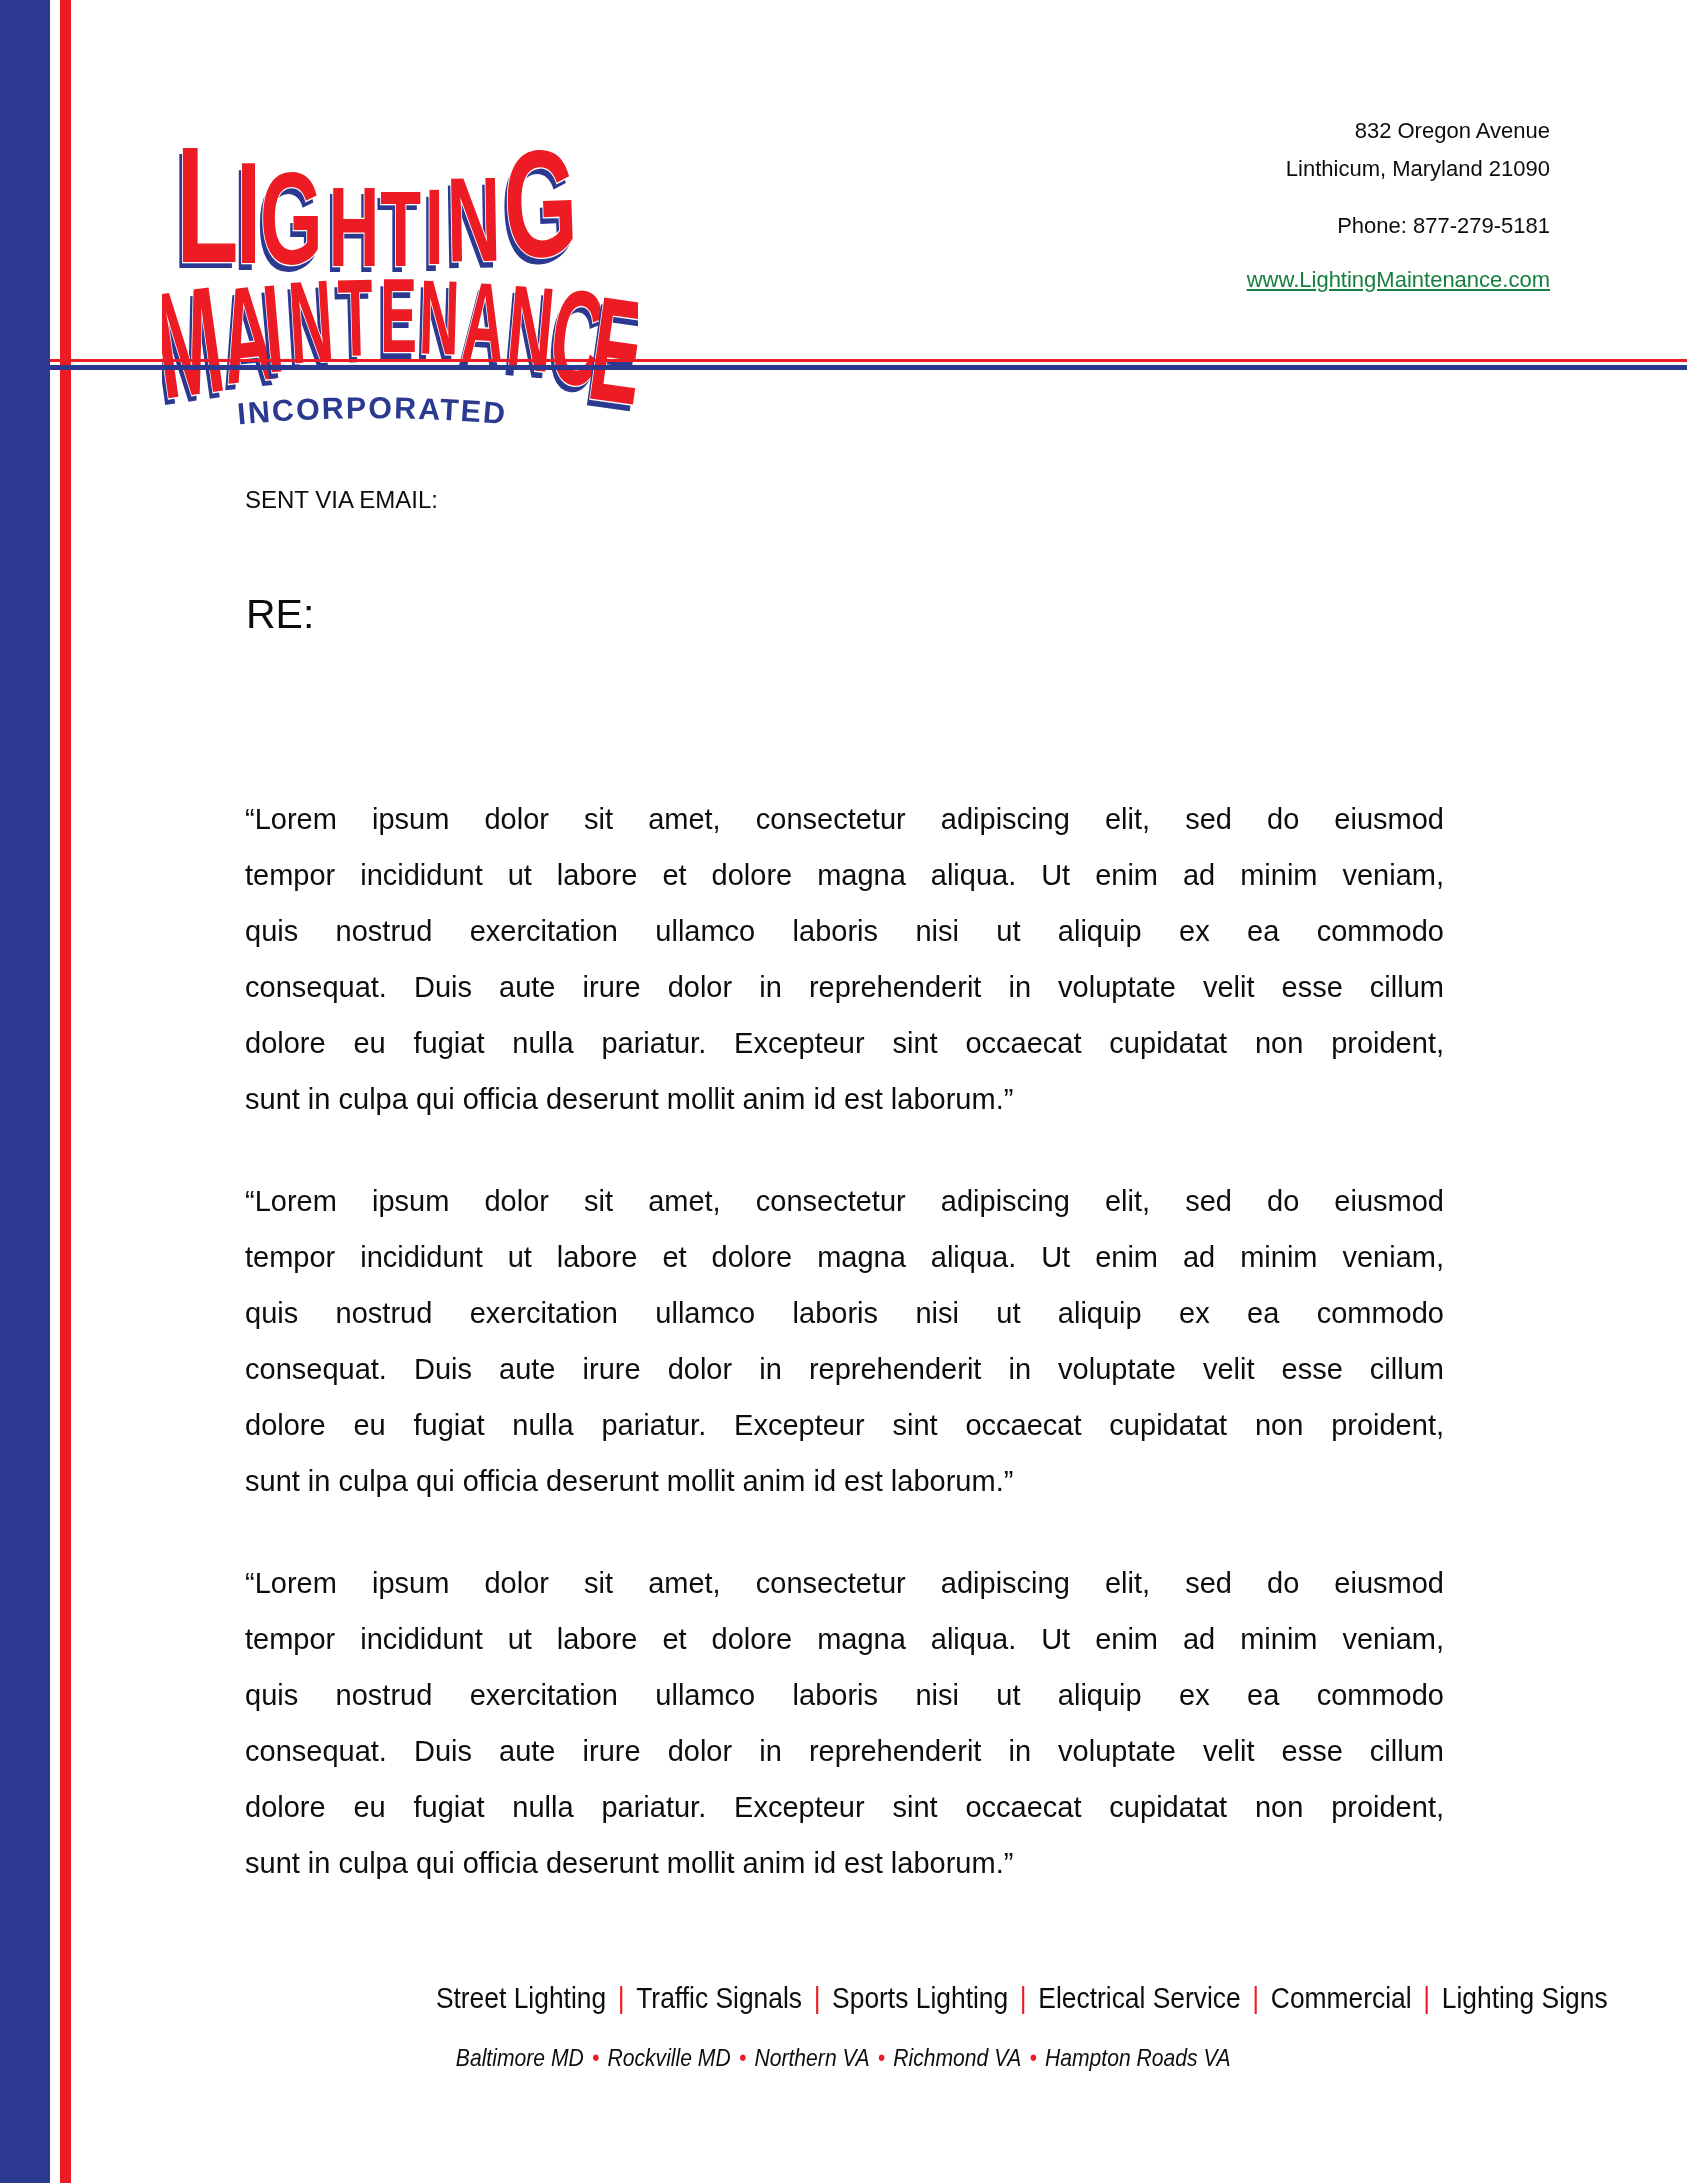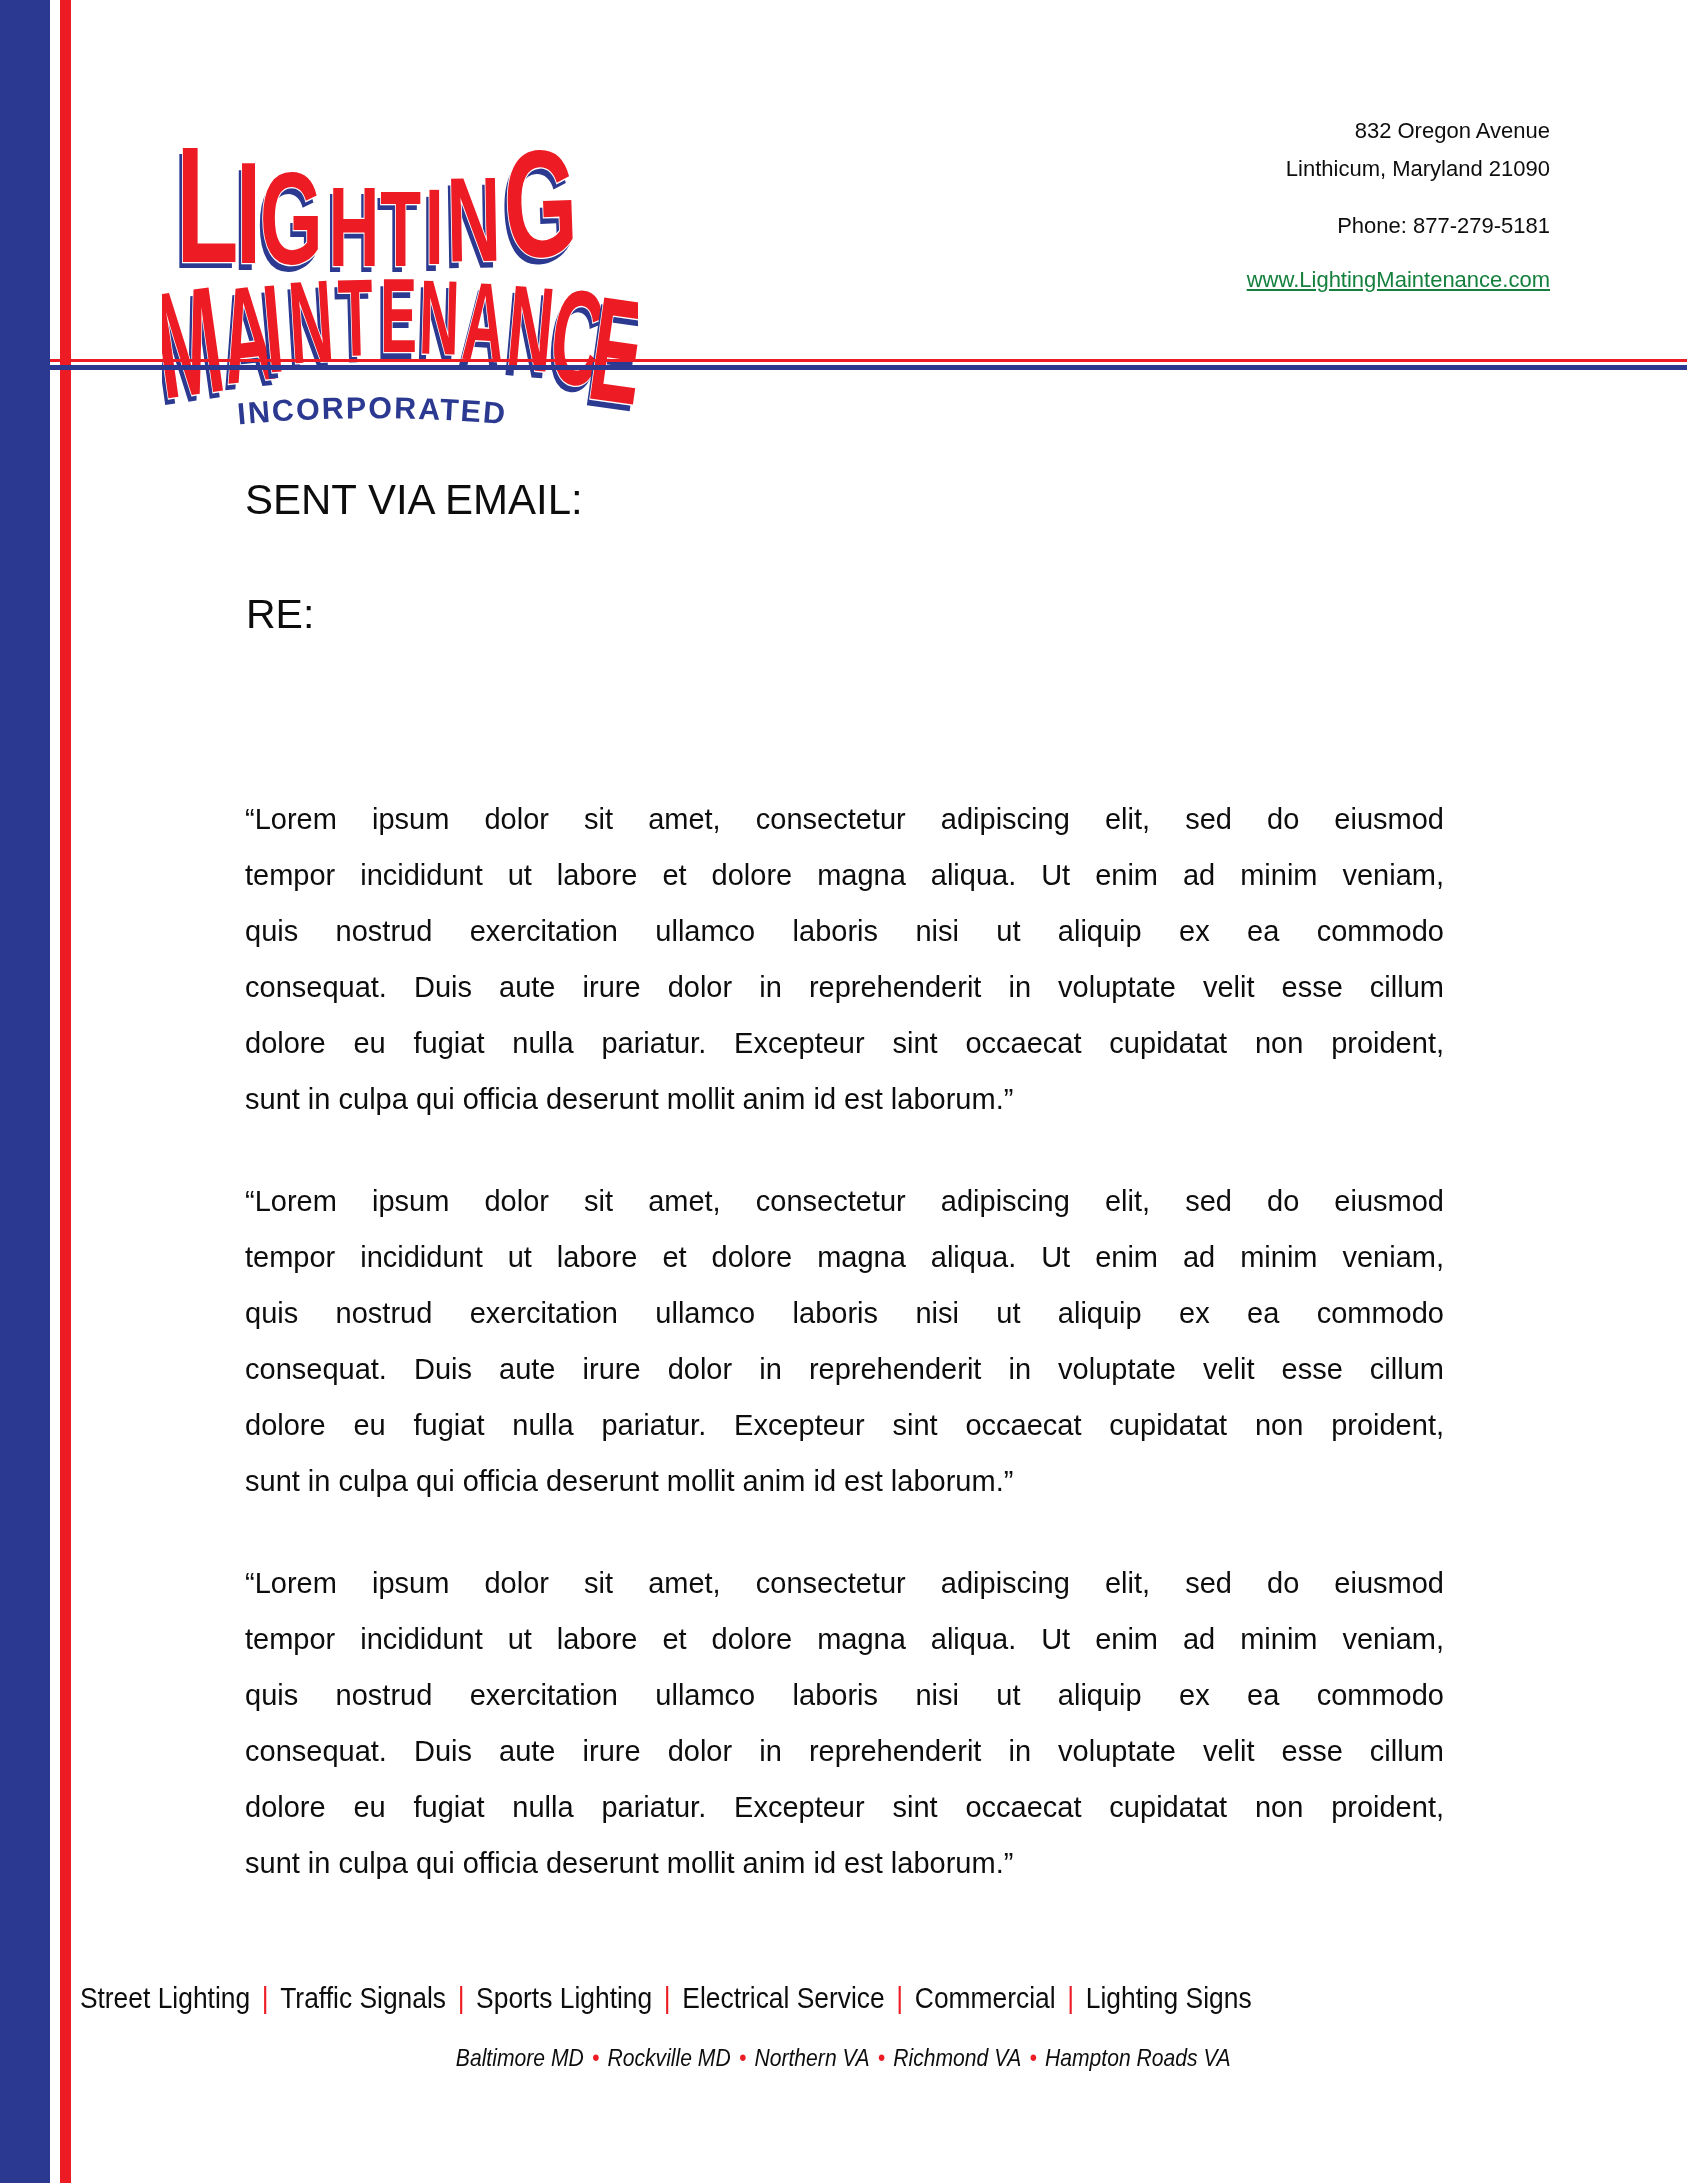--- a/index.html
+++ b/index.html
@@ -28,29 +28,29 @@
   
   .contact{
     position:absolute;top:112px;right:137px;
     text-align:right;font-size:22px;line-height:38px;color:#0d0d0d;
   }
   .contact .phone-line{margin-top:18.5px;}
   .contact .website-line{margin-top:16px;}
   .contact a{color:#15803d;text-decoration:underline;}
 
   
-  .sent-via{position:absolute;left:245px;top:481px;font-size:42px;line-height:38px;}
+  .sent-via{position:absolute;left:245px;top:481px;font-size:24px;line-height:38px;}
   .re-label{position:absolute;left:246px;top:595px;font-size:41px;line-height:38px;}
   .body-text{position:absolute;left:245px;top:783px;width:1199px;font-size:29px;line-height:40px;}
   .body-text .para{margin:0 0 62px 0;}
   .body-text .line{text-align:justify;text-align-last:justify;margin-top:16px;}
   .body-text .line.last{text-align:left;text-align-last:left;}
 
   
-  .footer-services{position:absolute;left:0;right:0;top:1978px;text-align:left;font-size:30px;line-height:40px;white-space:nowrap;}
+  .footer-services{position:absolute;left:0;right:0;top:1978px;text-align:right;font-size:30px;line-height:40px;white-space:nowrap;}
   .footer-locations{position:absolute;left:0;right:0;top:2038px;text-align:center;font-size:24px;line-height:40px;white-space:nowrap;font-style:italic;}
   .condense{display:inline-block;transform:scaleX(0.88);transform-origin:50% 50%;}
   .sep-bar{color:#ED1C24;padding:0 13.2px;font-weight:500;}
   .sep-dot{color:#ED1C24;padding:0 9.3px;}
 </style>
 </head>
 <body>
 
 <div class="page">
 

